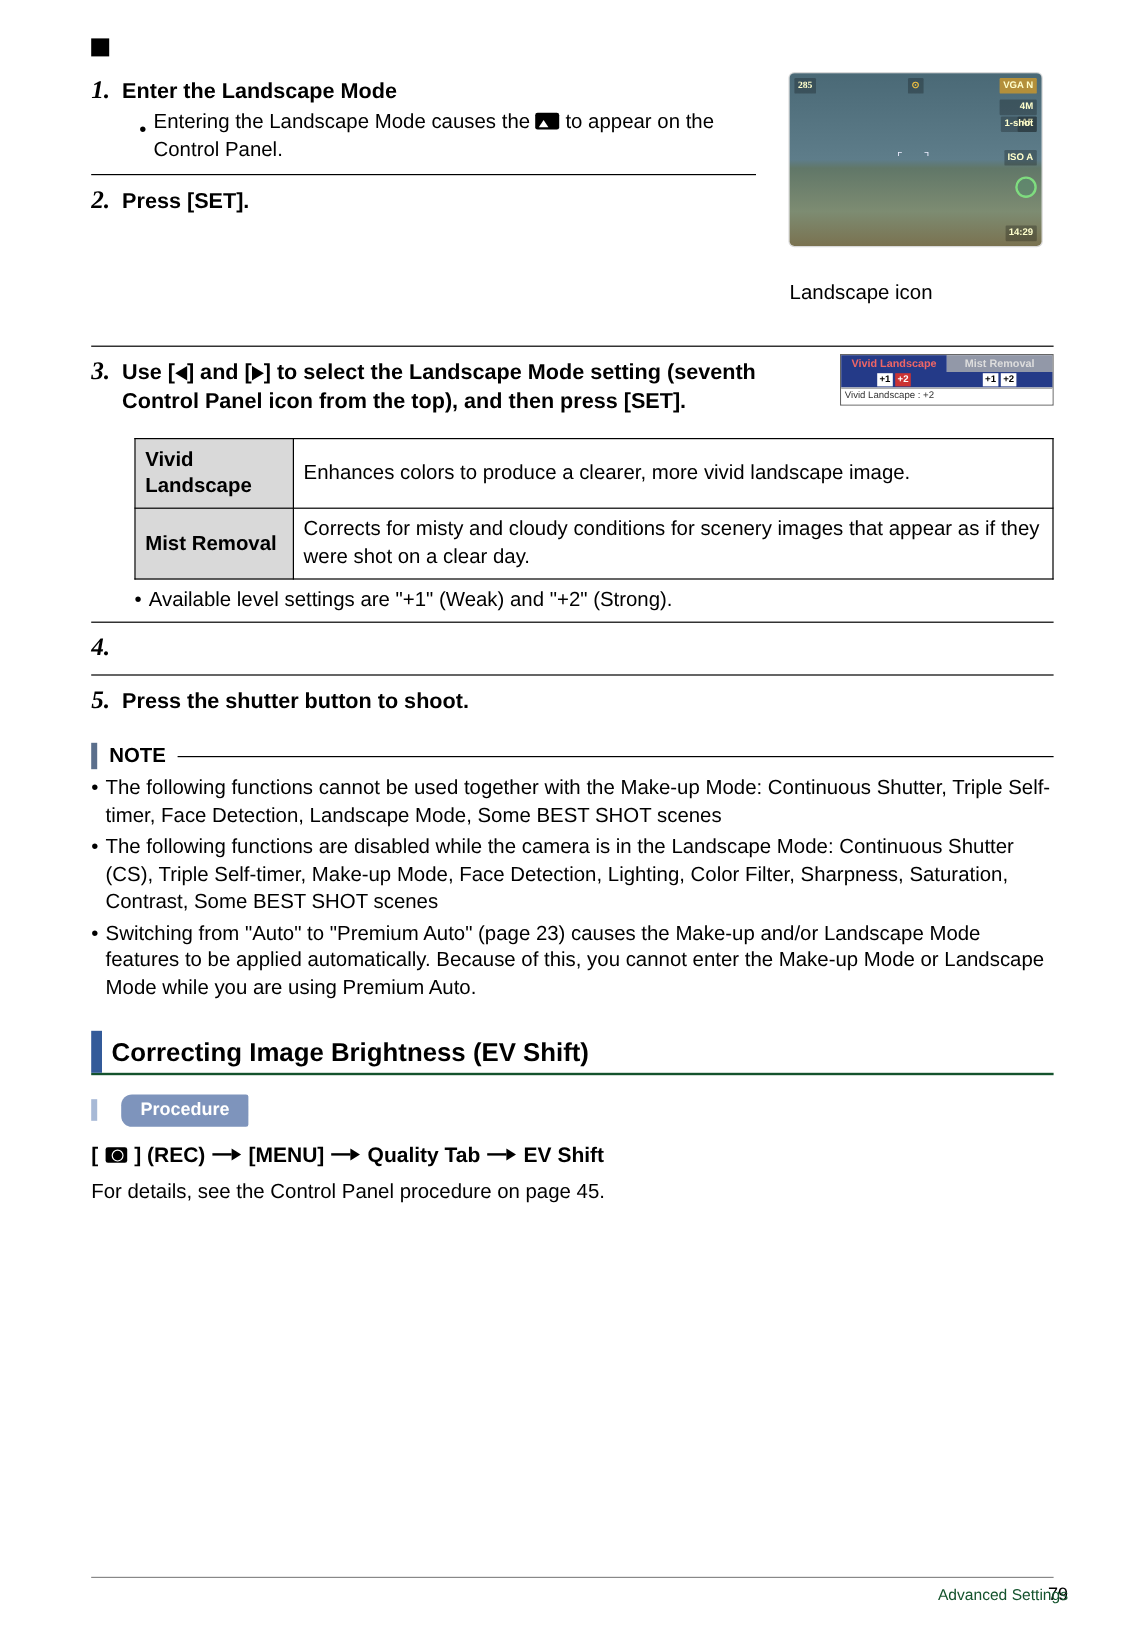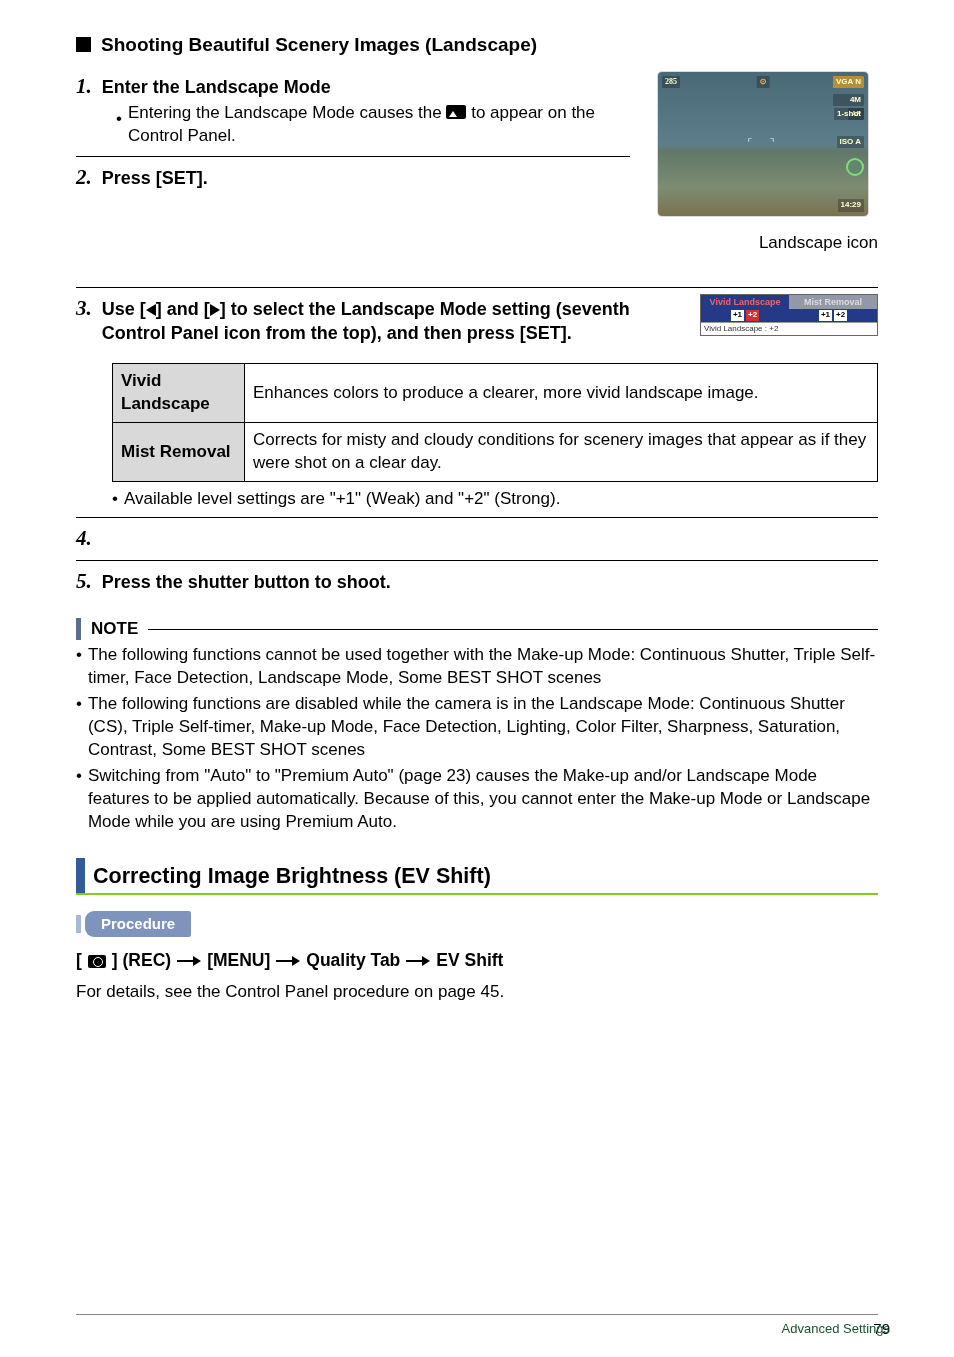--- a/index.html
+++ b/index.html
@@ -55,21 +55,21 @@
     position: relative; overflow: hidden; box-shadow: 0 0 0 1px rgba(0,0,0,0.15);
   }
   .cam-preview .badge {
     position: absolute; font-size: 8px; color: #ffc; font-weight: bold;
     background: rgba(0,0,0,0.25); padding: 1px 3px; border-radius: 1px;
   }
   .cam-preview .bracket {
     position: absolute; top: 50%; left: 50%; transform: translate(-50%, -60%);
     font-size: 10px; color: #eef; letter-spacing: 4px;
   }
-  .cam-caption { text-align: right; margin-top: 16px; font-size: 17px; }
+  .cam-caption { text-align: left; margin-top: 28px; font-size: 17px; }
 
   
   .opt-strip { width: 178px; border: 1px solid #666; background: #fff; }
   .opt-strip .row1 { display: flex; font-size: 9px; }
   .opt-strip .cell { flex: 1; text-align: center; padding: 1px 2px; }
   .opt-strip .hblue { background: #243a88; color: #e66; font-weight: bold; }
   .opt-strip .hgray { background: #9298a8; color: #ddd; font-weight: bold; }
   .opt-strip .row2 { display: flex; background: #243a88; }
   .opt-strip .lvl { flex: 1; display: flex; justify-content: center; padding: 1px 0; gap: 2px; }
   .opt-strip .lvl span { font-size: 8px; background: #fff; color: #000; padding: 0 2px; font-weight: bold; }
@@ -89,26 +89,26 @@
   
   .note-head { display: flex; align-items: center; gap: 10px; margin-top: 22px; margin-bottom: 4px; }
   .note-head .bar { width: 5px; height: 22px; background: #5b6f8c; }
   .note-head .label { font-weight: bold; font-size: 17px; text-align: center; }
   .note-head .line { flex: 1; border-bottom: 1.5px solid #000; }
   .note-list { list-style: none; }
   .note-list li { display: flex; gap: 6px; margin-bottom: 3px; }
   .note-list li .b { flex: 0 0 auto; }
 
   
-  .blue-section { display: flex; align-items: stretch; margin-top: 24px; border-bottom: 2px solid #84cc16; }
+  .blue-section { display: flex; align-items: stretch; margin-top: 24px; border-bottom: 2px solid #14532d; }
   .blue-section .vbar { width: 9px; background: #335a99; margin-right: 8px; }
   .blue-section .txt { font-weight: bold; font-size: 21.5px; padding: 4px 0 2px 0; }
 
   
-  .proc-row { display: flex; align-items: center; margin-top: 16px; }
+  .proc-row { display: flex; align-items: center; margin-top: 16px; gap: 16px; }
   .proc-row .vtick { width: 5px; height: 18px; background: #a7b9d6; margin-right: 4px; }
   .proc-pill { background: #7e94bc; color: #fff; font-weight: bold; font-size: 15px; padding: 3px 16px; border-radius: 9px 2px 2px 9px; }
 
   .proc-line { margin-top: 12px; font-weight: bold; font-size: 17.5px; display: flex; align-items: center; flex-wrap: wrap; gap: 6px; }
   .cam-icon {
     display: inline-block; width: 18px; height: 13px; background: #000; border-radius: 2px;
     position: relative; vertical-align: -1px;
   }
   .cam-icon::before {
     content: ""; position: absolute; top: 2px; left: 5px; width: 8px; height: 8px;
@@ -125,21 +125,20 @@
   .footer-line { position: absolute; left: 76px; right: 76px; bottom: 42px; border-top: 1.5px solid #888; }
   .footer { position: absolute; left: 76px; right: 64px; bottom: 18px; display: flex; justify-content: flex-end; align-items: center; }
   .footer .pg { font-size: 15px; }
   .footer .sec { position: absolute; right: 0; font-size: 13px; color: #14532d; }
 </style>
 </head>
 <body>
 
 <div class="sec-header">
   <span class="sq"></span>
-  <span class="txt">Shooting Beautiful Scenery Images (Landscape)</span>
 </div>
 
 <div class="top-row">
   <div class="col-left">
 
     <div class="step">
       <div class="step-head">
         <span class="step-num">1.</span>
         <span class="step-title">Enter the Landscape Mode</span>
       </div>

